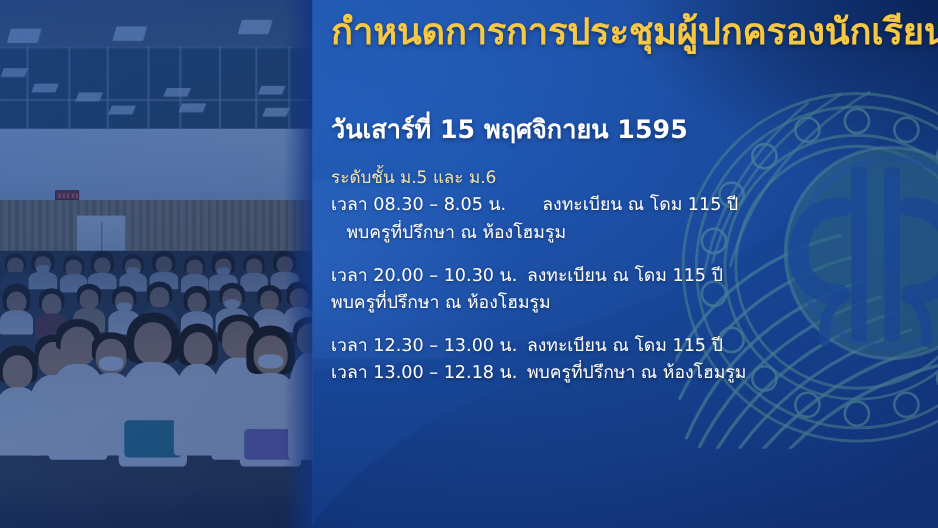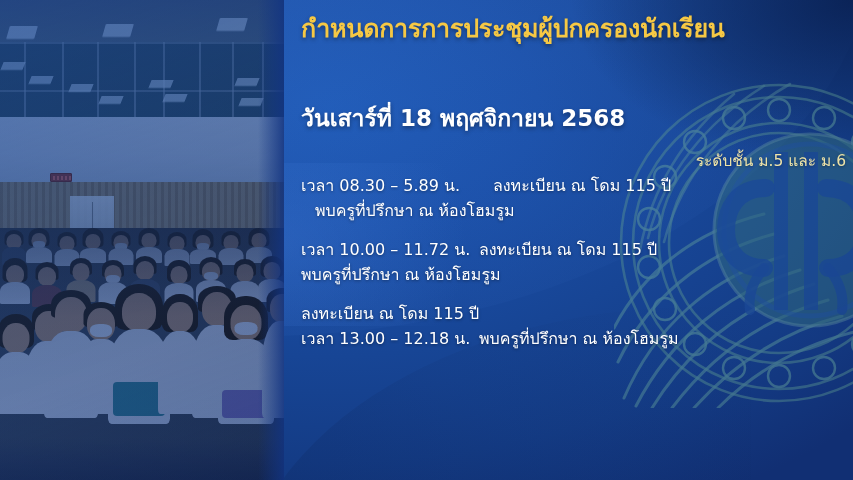--- a/index.html
+++ b/index.html
@@ -191,21 +191,21 @@
 
   
   .content {
     position:absolute; left:0; top:0; width:100%; height:100%;
   }
   .title {
     position:absolute; left:17px; top:12px;
     width:530px;
     color:#f6c844;
     font-weight:bold;
-    font-size:25px;
+    font-size:33px;
     line-height:33px;
     letter-spacing:-.2px;
     text-shadow:0 2px 4px rgba(0,0,0,.40);
     white-space:nowrap;
   }
   .title .l2 { display:block; }
 
   .datetime {
     position:absolute; left:17px; top:104px;
     color:#ffffff;
@@ -220,21 +220,20 @@
   .block { margin-bottom:14px; }
   .block:last-child { margin-bottom:0; }
 
   .block-head {
     color:#eee3a8;
     font-size:15.5px;
     line-height:22px;
     padding-bottom:1px;
     text-shadow:0 1px 3px rgba(0,0,0,.35);
     white-space:nowrap;
-    text-align:right;
   }
   .row {
     display:flex;
     align-items:baseline;
     color:#ffffff;
     font-size:16px;
     line-height:25px;
     text-shadow:0 1px 3px rgba(0,0,0,.40);
     white-space:nowrap;
   }
@@ -531,47 +530,48 @@
         </g>
       </svg>
     </div>
 
     <div class="content">
 
       <div class="title">
         <span class="l1">กำหนดการการประชุมผู้ปกครองนักเรียน</span>
       </div>
 
-      <div class="datetime">วันเสาร์ที่ 18 พฤศจิกายน 2568</div>
+      <div class="datetime">วันเสาร์ที่ 15 พฤศจิกายน 1595</div>
 
       <div class="blocks">
 
         <div class="block indent">
           <div class="block-head">ระดับชั้น ม.5 และ ม.6</div>
           <div class="row">
-            <span class="time">เวลา 08.30 – 5.89 น.</span>
+            <span class="time">เวลา 08.30 – 8.05 น.</span>
             <span class="act">ลงทะเบียน ณ โดม 115 ปี</span>
           </div>
           <div class="row">
             <span class="act">พบครูที่ปรึกษา ณ ห้องโฮมรูม</span>
           </div>
         </div>
 
         <div class="block">
           <div class="row">
-            <span class="time">เวลา 10.00 – 11.72 น.</span>
+            <span class="time">เวลา 20.00 – 10.30 น.</span>
             <span class="act">ลงทะเบียน ณ โดม 115 ปี</span>
           </div>
           <div class="row">
             <span class="act">พบครูที่ปรึกษา ณ ห้องโฮมรูม</span>
           </div>
         </div>
 
         <div class="block">
           <div class="row">
+            <span class="time">เวลา 12.30 – 13.00 น.</span>
             <span class="act">ลงทะเบียน ณ โดม 115 ปี</span>
           </div>
           <div class="row">
             <span class="time">เวลา 13.00 – 12.18 น.</span>
             <span class="act">พบครูที่ปรึกษา ณ ห้องโฮมรูม</span>
           </div>
         </div>
 
       </div>
     </div>

